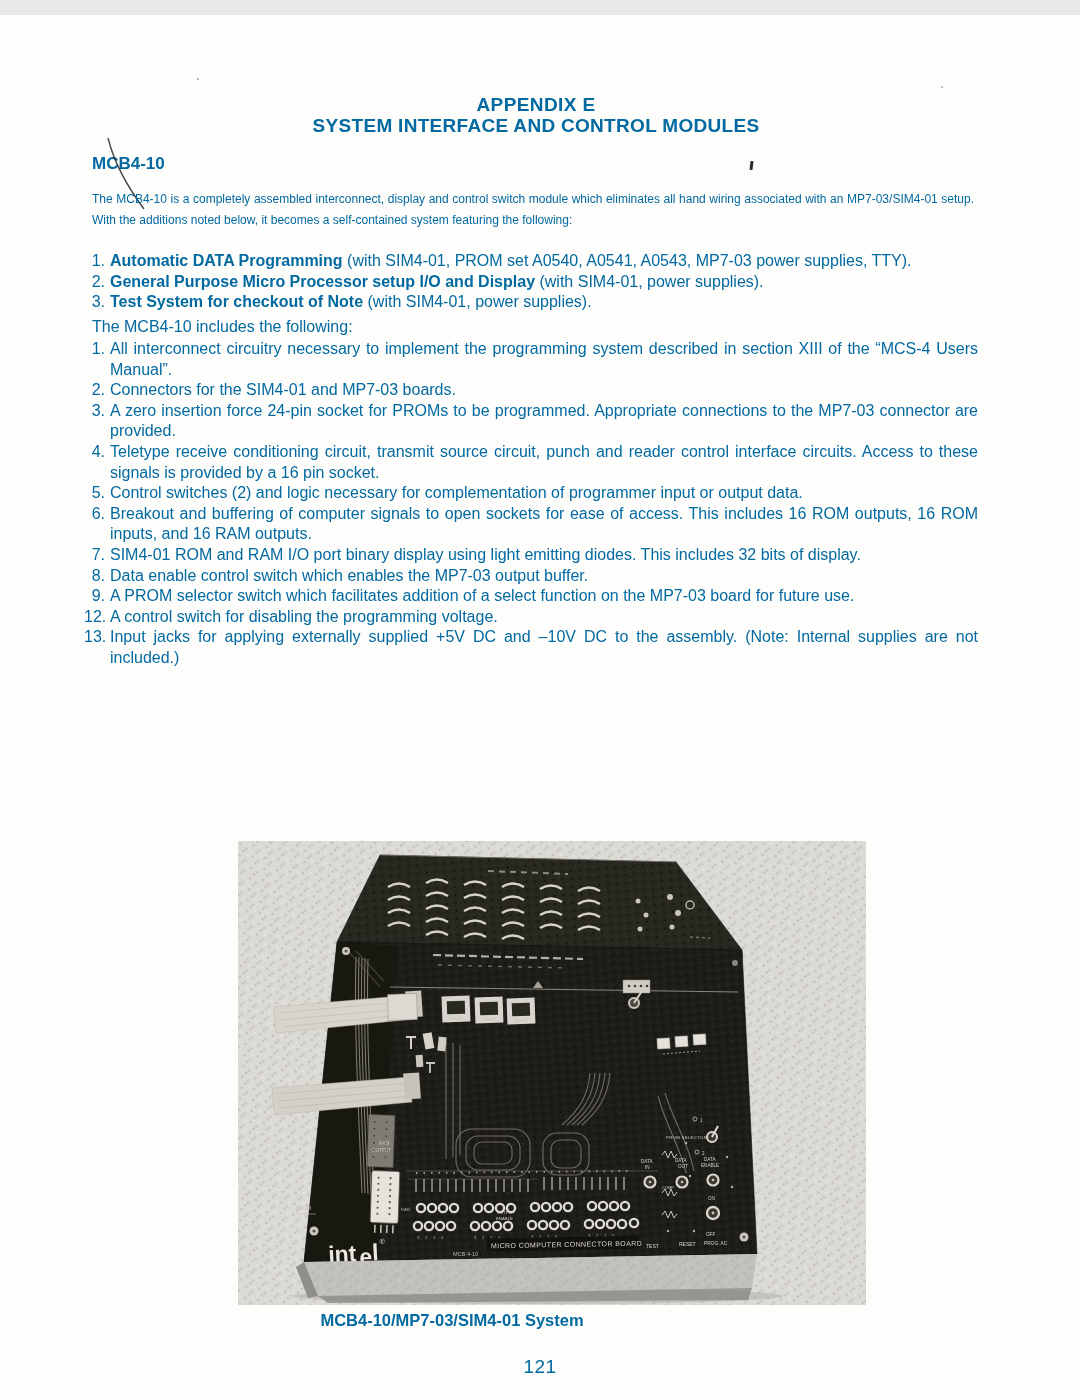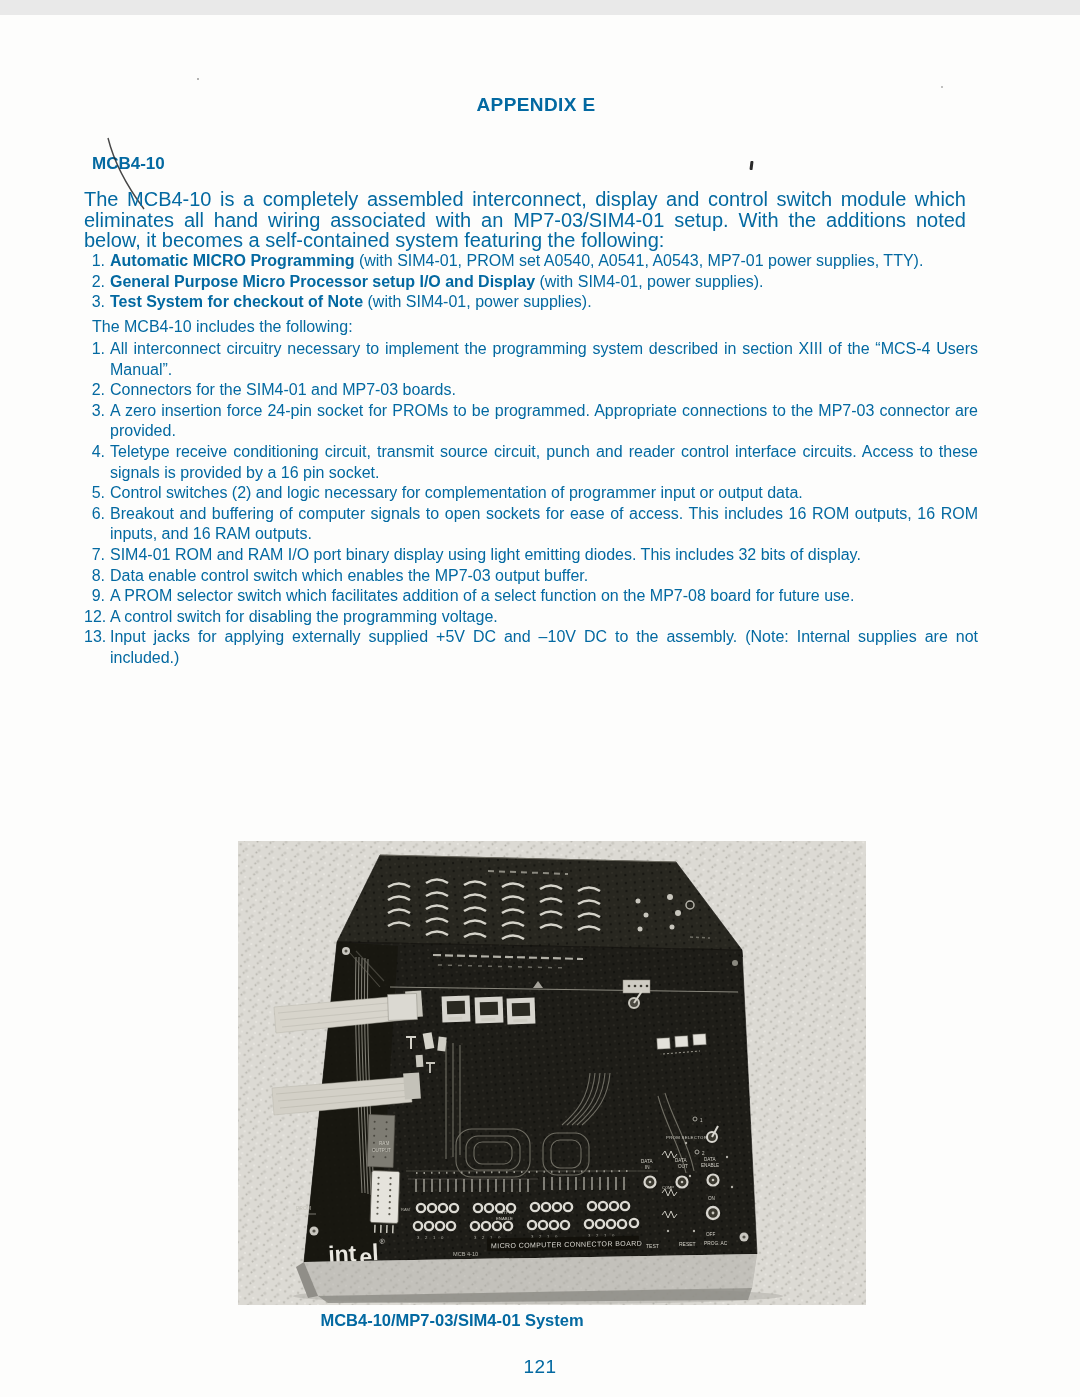--- a/index.html
+++ b/index.html
@@ -5,21 +5,21 @@
   html,body{margin:0;padding:0;background:#e9e9e9;}
   .page{
     position:relative;width:1080px;height:1397px;background:#fdfdfc;
     font-family:"Liberation Sans",sans-serif;color:#0369a1;overflow:hidden;
     margin:15px auto;
   }
   .titles{position:absolute;left:0;width:1072px;text-align:center;font-weight:bold;}
   .title1{top:79px;font-size:19px;letter-spacing:.4px;}
   .title2{top:100px;font-size:19px;letter-spacing:.3px;}
   .heading{position:absolute;left:92px;top:139px;font-weight:bold;font-size:17px;}
-  .para{position:absolute;left:84px;width:882px;font-size:20px;line-height:20.6px;text-align:justify;}
+  .para{position:absolute;left:92px;width:882px;font-size:12px;line-height:20.6px;text-align:justify;}
   .intro{top:174px;}
   .closing{top:719px;line-height:21px;}
   .list{position:absolute;left:84px;width:894px;font-size:16px;line-height:20.6px;}
   .features{top:236px;}
   .includes{top:324px;}
   .inc-intro{position:absolute;left:92px;top:303px;font-size:16px;}
   .row{display:flex;}
   .row .n{flex:none;width:21px;text-align:right;margin-right:5px;}
   .row .t{flex:1;text-align:justify;}
   .b{font-weight:bold;}
@@ -31,36 +31,37 @@
   .speck1{position:absolute;left:197px;top:63px;width:2px;height:2px;background:#9a9a9a;border-radius:50%;}
   .speck2{position:absolute;left:941px;top:71px;width:2px;height:2px;background:#ababab;border-radius:50%;}
   svg text{font-family:"Liberation Sans",sans-serif;}
 </style>
 </head>
 <body>
 
 <div class="page">
 
   <div class="titles title1">APPENDIX E</div>
+  <div class="titles title2">SYSTEM INTERFACE AND CONTROL MODULES</div>
 
   <div class="heading">MCB4-10</div>
 
   <svg class="penmark" width="54" height="84" viewBox="0 0 54 84">
     <path d="M8,7 C14,31 26,54 44,78" stroke="#262626" stroke-width="1.4" fill="none" opacity="0.85"></path>
   </svg>
   <div class="tickmark"></div>
   <div class="speck1"></div>
   <div class="speck2"></div>
 
   <div class="para intro">The MCB4-10 is a completely assembled interconnect, display and control switch module which eliminates all hand wiring associated with an MP7-03/SIM4-01 setup.  With the additions noted below, it becomes a self-contained system featuring the following:</div>
 
   <div class="list features">
     <div class="row">
       <span class="n">1.</span>
-      <span class="t"><span class="b">Automatic MICRO Programming</span><span>  (with SIM4-01, PROM set A0540, A0541, A0543, MP7-01 power supplies, TTY).</span></span>
+      <span class="t"><span class="b">Automatic DATA Programming</span><span>  (with SIM4-01, PROM set A0540, A0541, A0543, MP7-03 power supplies, TTY).</span></span>
     </div>
     <div class="row">
       <span class="n">2.</span>
       <span class="t"><span class="b">General Purpose Micro Processor setup I/O and Display</span><span> (with SIM4-01, power supplies).</span></span>
     </div>
     <div class="row">
       <span class="n">3.</span>
       <span class="t"><span class="b">Test System for checkout of Note</span><span>  (with SIM4-01, power supplies).</span></span>
     </div>
   </div>
@@ -95,21 +96,21 @@
     <div class="row">
         <span class="n">7.</span>
         <span class="t">SIM4-01 ROM and RAM I/O port binary display using light emitting diodes.  This includes 32 bits of display.</span>
       </div>
     <div class="row">
         <span class="n">8.</span>
         <span class="t">Data enable control switch which enables the MP7-03 output buffer.</span>
       </div>
     <div class="row">
         <span class="n">9.</span>
-        <span class="t">A PROM selector switch which facilitates addition of a select function on the MP7-08 board for future use.</span>
+        <span class="t">A PROM selector switch which facilitates addition of a select function on the MP7-03 board for future use.</span>
       </div>
     <div class="row">
         <span class="n">12.</span>
         <span class="t">A control switch for disabling the programming voltage.</span>
       </div>
     <div class="row">
         <span class="n">13.</span>
         <span class="t">Input jacks for applying externally supplied +5V DC and –10V DC to the assembly.  (Note:  Internal supplies are not included.)</span>
       </div>
   </div>

